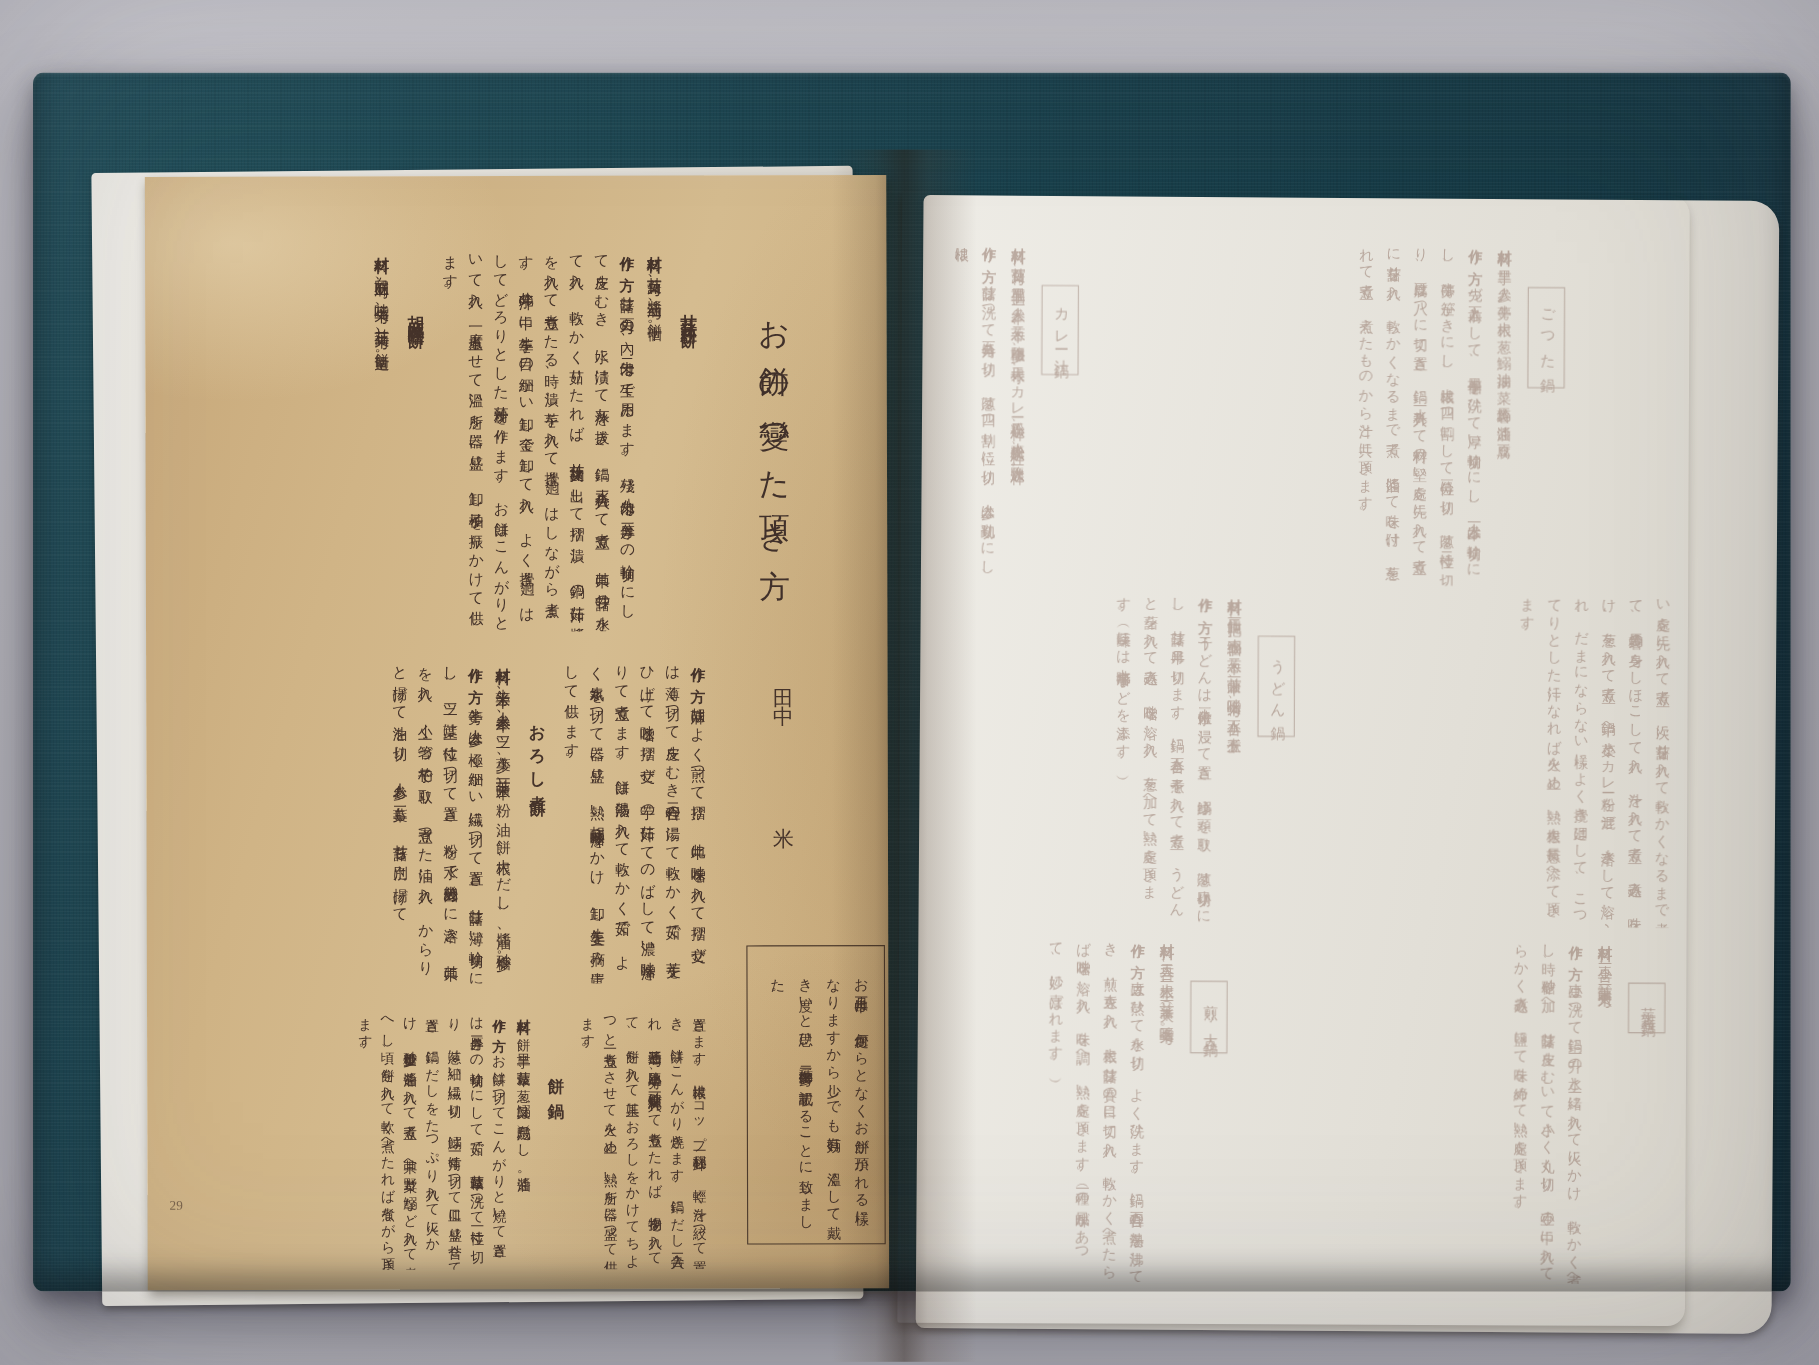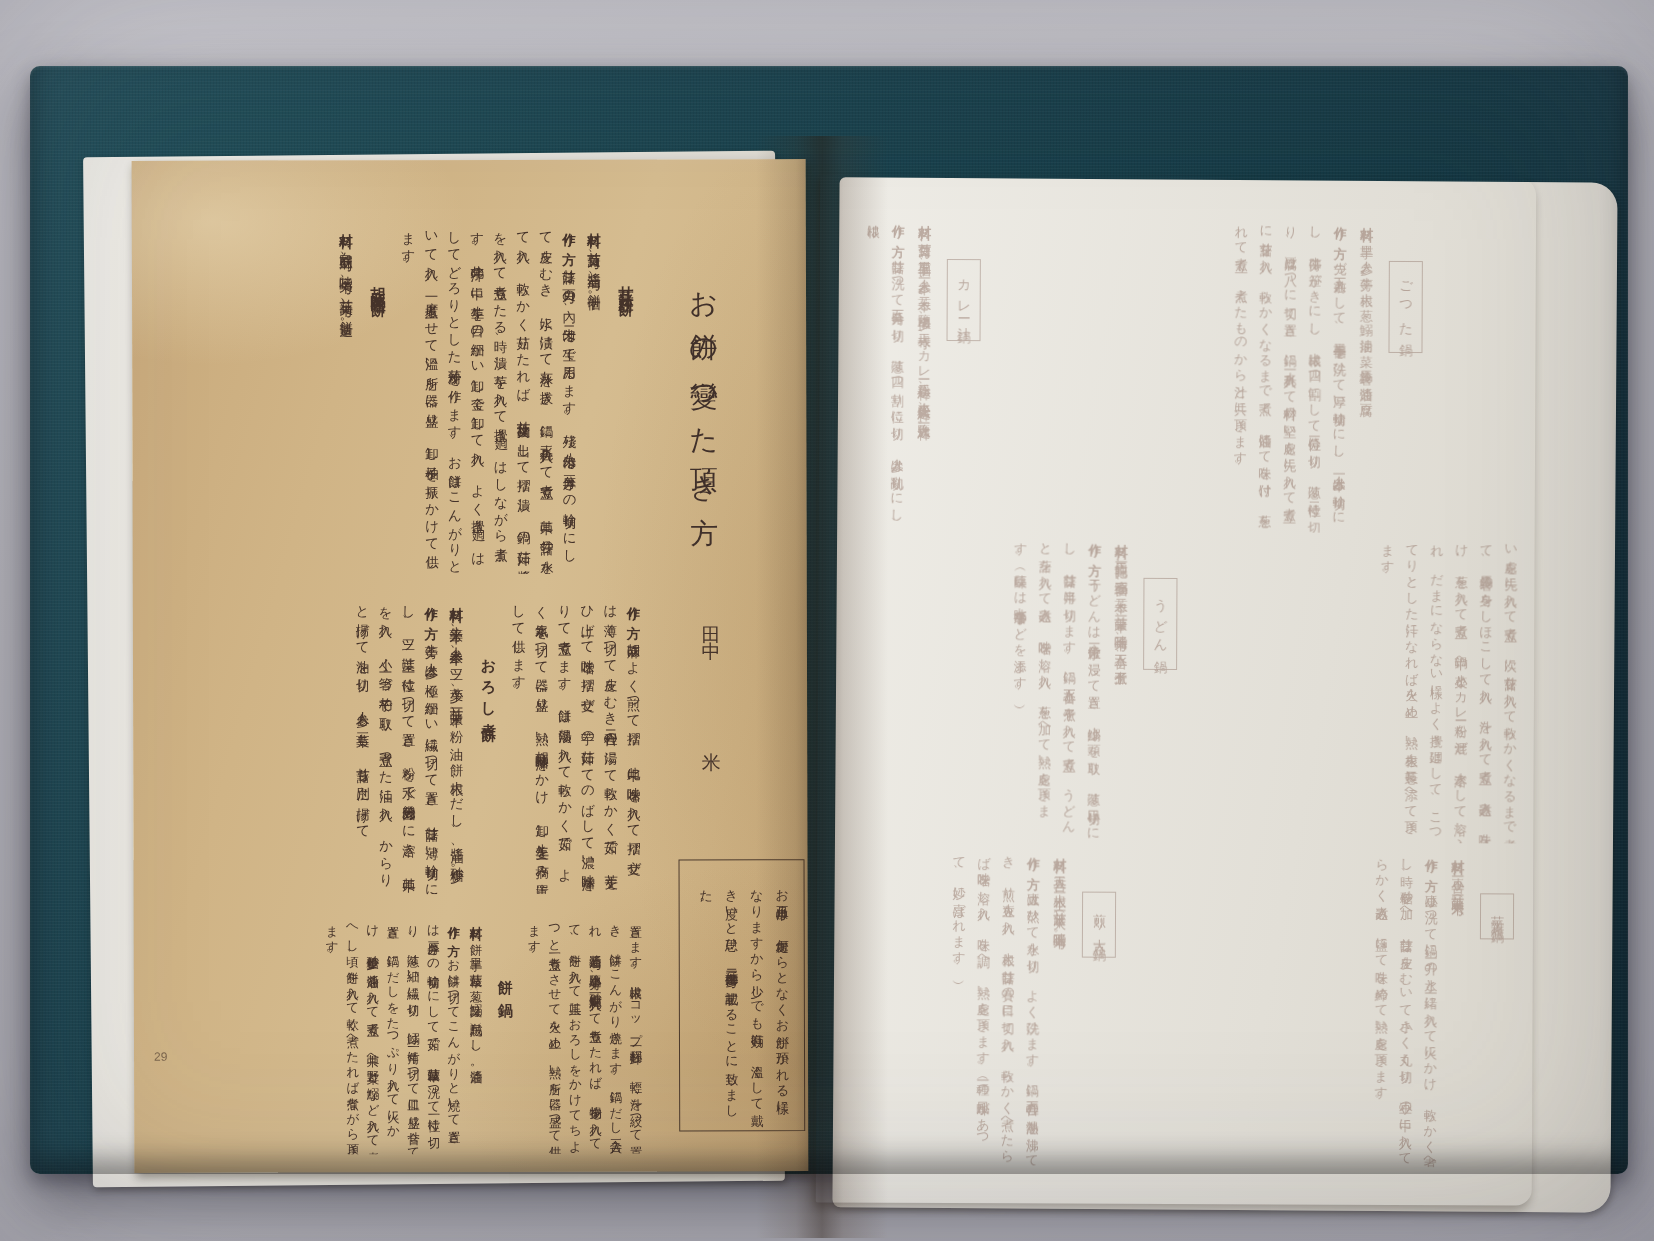--- a/index.html
+++ b/index.html
@@ -46,22 +46,22 @@
         writing-mode:vertical-rl;text-orientation:upright;
         font-size:28px;letter-spacing:8px;color:#40302a;}
   .author{position:absolute;writing-mode:vertical-rl;text-orientation:upright;
         font-size:19px;letter-spacing:15px;color:#45332a;}
   .author-1{left:566px;top:452px;}
   .author-2{left:566px;top:578px;}
   .note-box{position:absolute;left:545px;top:700px;width:126px;height:272px;
         border:1.4px solid #4d3b2d;box-sizing:border-box;
         writing-mode:vertical-rl;text-orientation:upright;
         padding:20px 9px 12px 9px;font-size:13px;line-height:1.95;letter-spacing:1px;overflow:hidden;}
-  .pagenum{position:absolute;left:20px;top:889px;font-size:12px;color:#6d5843;
-        font-family:Liberation Sans, sans-serif;opacity:.85;}
+  .pagenum{position:absolute;left:20px;top:928px;font-size:12px;color:#6d5843;
+        font-family:Liberation Serif, serif;opacity:.85;}
   
   .page-right{left:788px;top:110px;width:716px;height:1028px;transform:rotate(.25deg);
         border-radius:2px 18px 16px 2px;
         background:
           radial-gradient(ellipse 300px 200px at 20% 10%, rgba(214,188,172,.45), transparent 60%),
           radial-gradient(ellipse 420px 320px at 70% 40%, rgba(248,240,232,.5), transparent 65%),
           radial-gradient(ellipse 380px 300px at 35% 75%, rgba(215,190,178,.35), transparent 60%),
           radial-gradient(ellipse 260px 420px at 96% 60%, rgba(250,244,238,.55), transparent 70%),
           repeating-linear-gradient(84deg, rgba(255,255,255,.05) 0 2px, transparent 2px 8px),
           linear-gradient(100deg,#декс 0%,#e4d2c6 0%,#e9d9cc 38%,#eee1d4 72%,#e7d8ca 100%);

